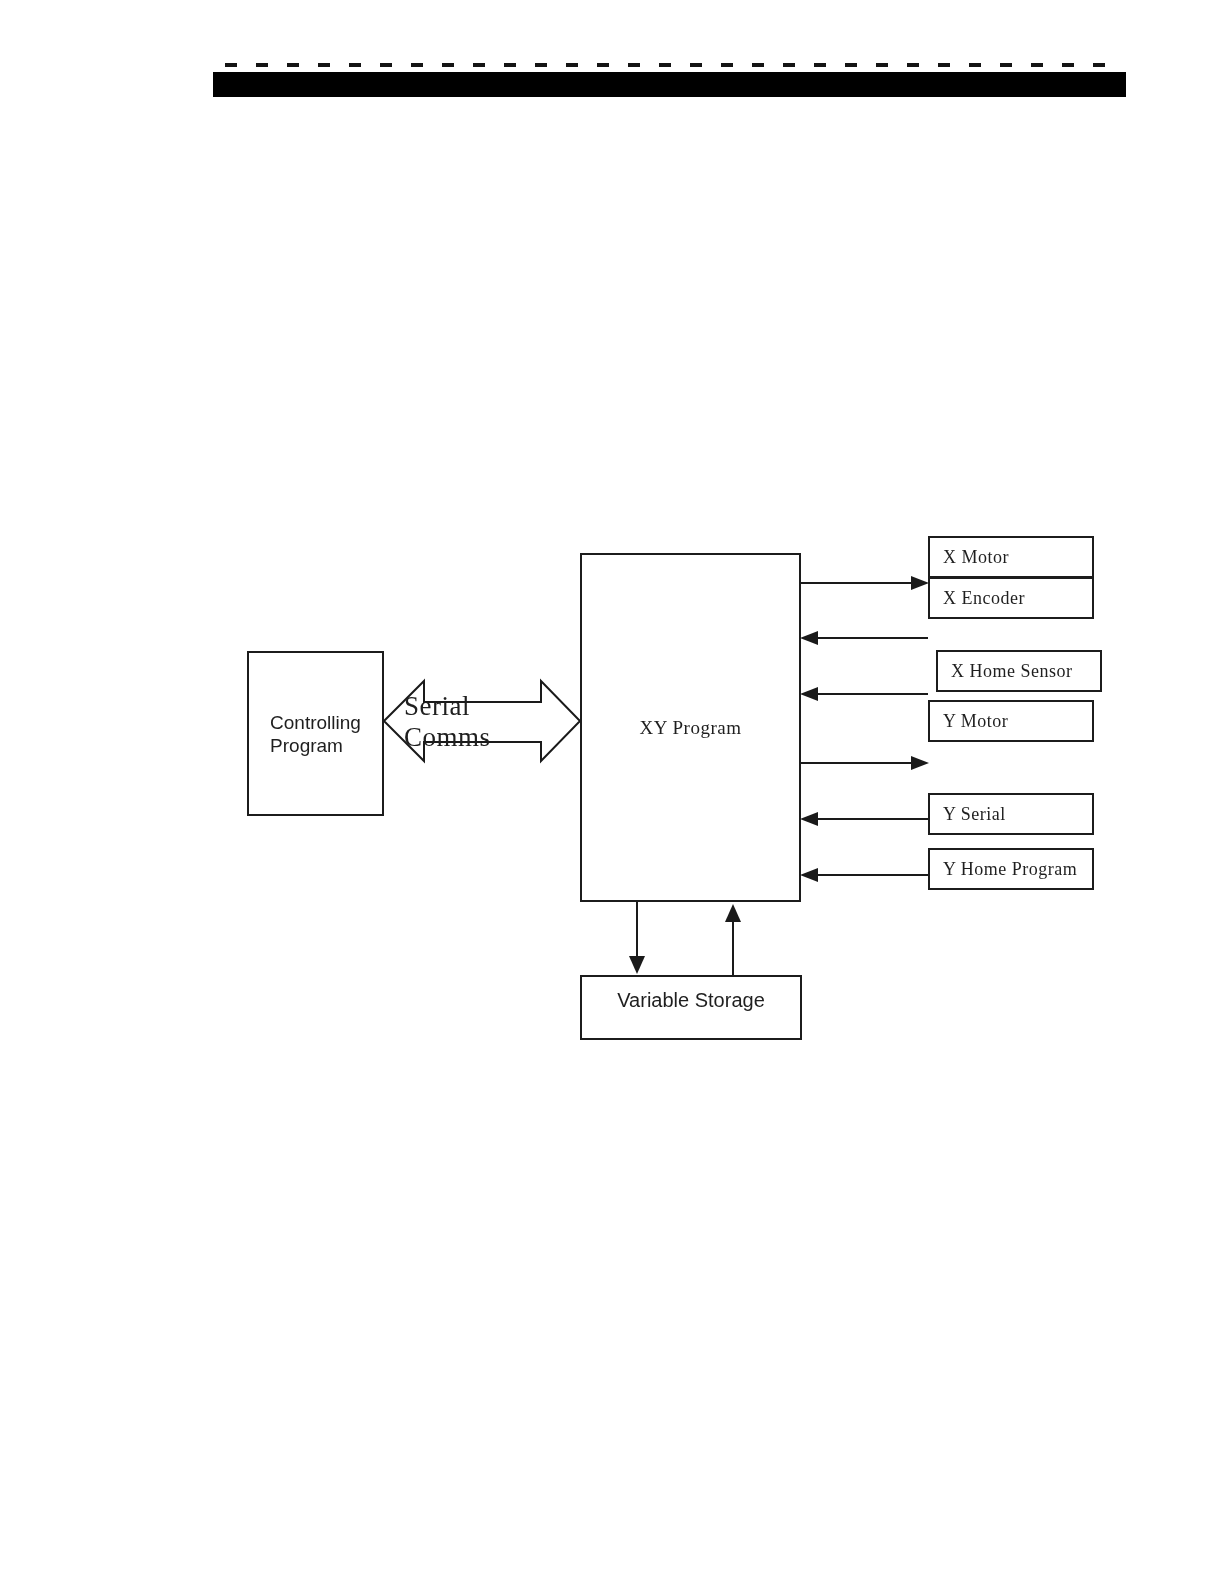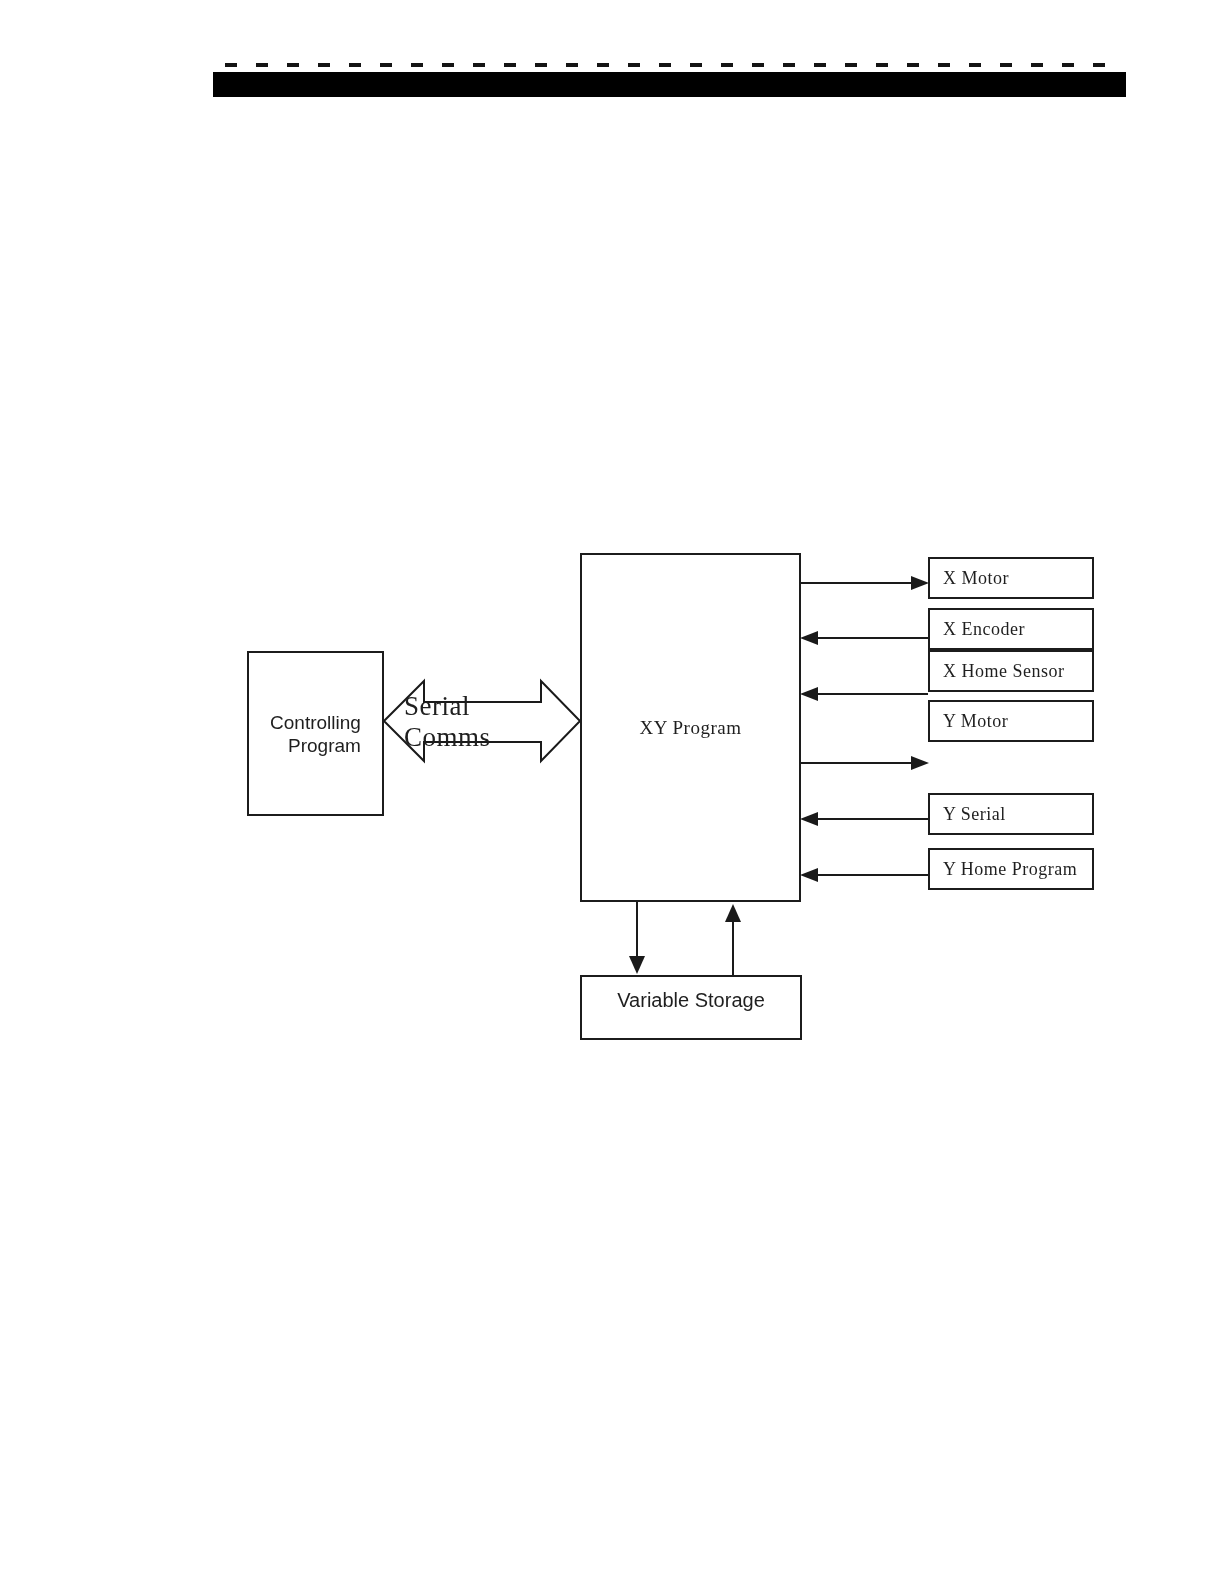--- a/index.html
+++ b/index.html
@@ -42,21 +42,21 @@
     display: flex;
     align-items: center;
     justify-content: center;
     z-index: 2;
   }
   .node-ctrl {
     left: 247px; top: 651px;
     width: 137px; height: 165px;
     font-family: "Liberation Sans", sans-serif;
     font-size: 19px; line-height: 23px;
-    text-align: right;
+    text-align: left;
     white-space: pre-line;
   }
   .node-xy {
     left: 580px; top: 553px;
     width: 221px; height: 349px;
     font-size: 19px;
     letter-spacing: 0.5px;
     justify-content: center;
   }
   .node-storage {
@@ -67,23 +67,23 @@
     padding-bottom: 14px;
   }
   .node-peripheral {
     left: 928px;
     width: 166px; height: 42px;
     justify-content: flex-start;
     padding-left: 13px;
     font-size: 18px;
     letter-spacing: 0.5px;
   }
-  .p0 { top: 557px; }
-  .p1 { top: 577px; margin-top: 31px; }
-  .p2 { top: 650px; }
+  .p0 { top: 536px; }
+  .p1 { top: 577px; }
+  .p2 { top: 650px; margin-left: 8px; }
   .p3 { top: 700px; }
   .p4 { top: 793px; }
   .p5 { top: 848px; }
   
   .serial-label {
     position: absolute;
     left: 404px; top: 703px;
     width: 156px; height: 38px;
     display: flex; align-items: center; justify-content: center;
     font-size: 27px;

